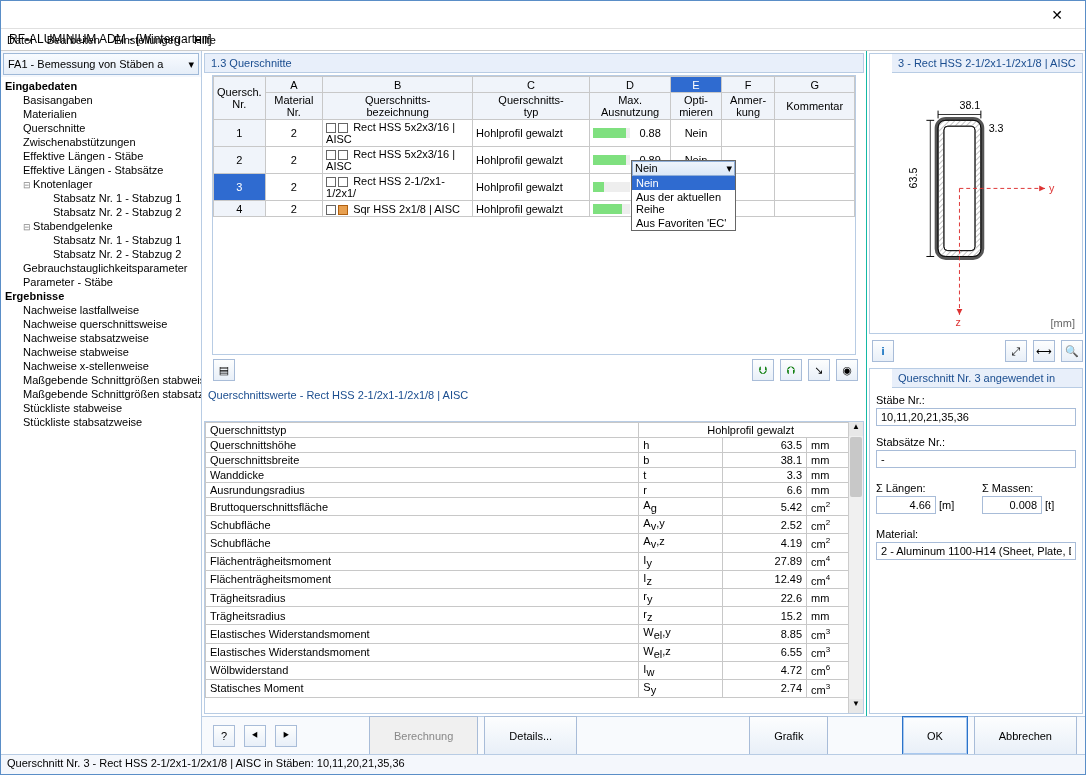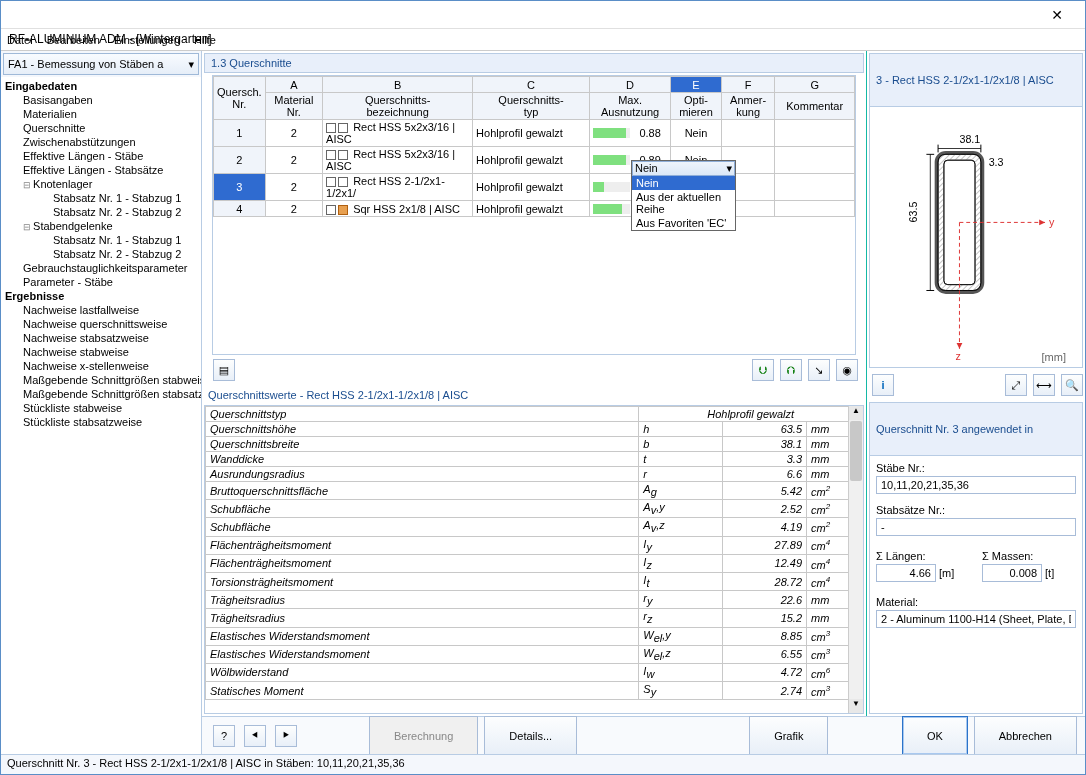--- a/index.html
+++ b/index.html
@@ -37,37 +37,37 @@
 .util-val { width: 34px; text-align: center; }
 .cs-icon { display: inline-block; width: 10px; height: 10px; border: 1px solid #666; margin-right: 2px; vertical-align: middle; }
 .cs-icon.orange { background: #e8a050; border-color: #b06010; }
 .dropdown { position: absolute; top: 84px; left: 418px; width: 105px; background: #fff; border: 1px solid #666; z-index: 10; }
 .dropdown .dd-sel { background: linear-gradient(#eef4fc,#dce8f7); border: 1px solid #8faed8; padding: 0 2px; text-align: right; display: flex; justify-content: space-between; }
 .dropdown .dd-item { padding: 1px 4px; cursor: pointer; }
 .dropdown .dd-item.hl { background: #2f6bd0; color: #fff; }
 .toolbar-row { height: 30px; display: flex; align-items: center; padding: 0 8px; justify-content: space-between; }
 .toolbtn { width: 22px; height: 22px; border: 1px solid #a8bcd8; background: linear-gradient(#fdfefe,#e8eff8); display: inline-flex; align-items: center; justify-content: center; cursor: pointer; margin-left: 3px; font-size: 11px; }
 .props-title { color: #1a4d8f; padding: 4px 6px; }
-.props-wrap { margin: 0 2px 2px 2px; border: 1px solid #b8cce4; flex: 1; overflow: auto; background: #fff; position: relative; font-style: italic; }
+.props-wrap { margin: 16px 2px 2px 2px; border: 1px solid #b8cce4; flex: 1; overflow: auto; background: #fff; position: relative; }
 table.props { border-collapse: collapse; width: 100%; }
 table.props td { border: 1px solid #c8c8c8; padding: 1px 4px; height: 15px; }
 table.props td.lbl { width: 310px; }
 table.props td.sym { width: 60px; }
 table.props td.val { width: 60px; text-align: right; }
 table.props td.unit { width: 40px; }
 .scrollbar-v { position: absolute; right: 0; top: 0; bottom: 0; width: 15px; background: #f0f0f0; border-left: 1px solid #ccc; }
 .scrollbar-v .thumb { position: absolute; left: 1px; right: 1px; top: 15px; height: 60px; background: #c8c8c8; border-radius: 2px; }
 .scrollbar-v .arr { position: absolute; left: 0; right: 0; height: 14px; text-align: center; font-size: 8px; background: #e8e8e8; }
 .scrollbar-v .arr.up { top: 0; } .scrollbar-v .arr.dn { bottom: 0; }
 .side { width: 218px; display: flex; flex-direction: column; padding: 2px; gap: 2px; }
 .side-box { border: 1px solid #b8cce4; background: #fff; }
-.side-title { background: #e8effa; padding: 20px 6px; color: #1a4d8f; border-bottom: 1px solid #b8cce4; }
+.side-title { background: #e8effa; padding: 3px 6px; color: #1a4d8f; border-bottom: 1px solid #b8cce4; margin-left: 22px; }
 .diagram { height: 260px; position: relative; }
 .diagram svg { width: 100%; height: 100%; }
-.unit-lbl { position: absolute; bottom: 4px; right: 16px; color: #666; padding-left: 40px; }
+.unit-lbl { position: absolute; bottom: 4px; right: 7px; color: #666; padding-left: 40px; }
 .side-body { padding: 6px; }
 .side-body label { display: block; margin-bottom: 2px; }
 .side-body input[type=text] { width: 100%; border: 1px solid #a8bcd8; padding: 2px 4px; background: #fff; }
 .side-row { display: flex; gap: 12px; align-items: flex-start; }
 .side-row .col { flex: 1; }
 .small-in { width: 60px; text-align: right; border: 1px solid #a8bcd8; padding: 2px 4px; }
 .bottombar { height: 38px; border-top: 1px solid #b8cce4; display: flex; align-items: center; padding: 4px 8px; gap: 6px; background: #f8fafd; }
 .btn { height: 39px; padding: 0 24px; border: 1px solid #a8bcd8; background: linear-gradient(#fdfefe,#e8eff8); cursor: pointer; }
 .btn.disabled { color: #888; background: #f0f0f0; }
 .btn.primary { border: 1px solid #2b73c9; box-shadow: 0 0 0 1px #a8c8ef inset; }
@@ -296,26 +296,20 @@
                     <td class="val">27.89</td>
                     <td class="unit">cm<sup>4</sup></td>
                   </tr>
                   <tr>
                     <td class="lbl">Flächenträgheitsmoment</td>
                     <td class="sym">I<sub>z</sub></td>
                     <td class="val">12.49</td>
                     <td class="unit">cm<sup>4</sup></td>
                   </tr>
                   <tr>
-                    <td class="lbl">Torsionsträgheitsmoment</td>
-                    <td class="sym">I<sub>t</sub></td>
-                    <td class="val">28.72</td>
-                    <td class="unit">cm<sup>4</sup></td>
-                  </tr>
-                  <tr>
                     <td class="lbl">Trägheitsradius</td>
                     <td class="sym">r<sub>y</sub></td>
                     <td class="val">22.6</td>
                     <td class="unit">mm</td>
                   </tr>
                   <tr>
                     <td class="lbl">Trägheitsradius</td>
                     <td class="sym">r<sub>z</sub></td>
                     <td class="val">15.2</td>
                     <td class="unit">mm</td>

